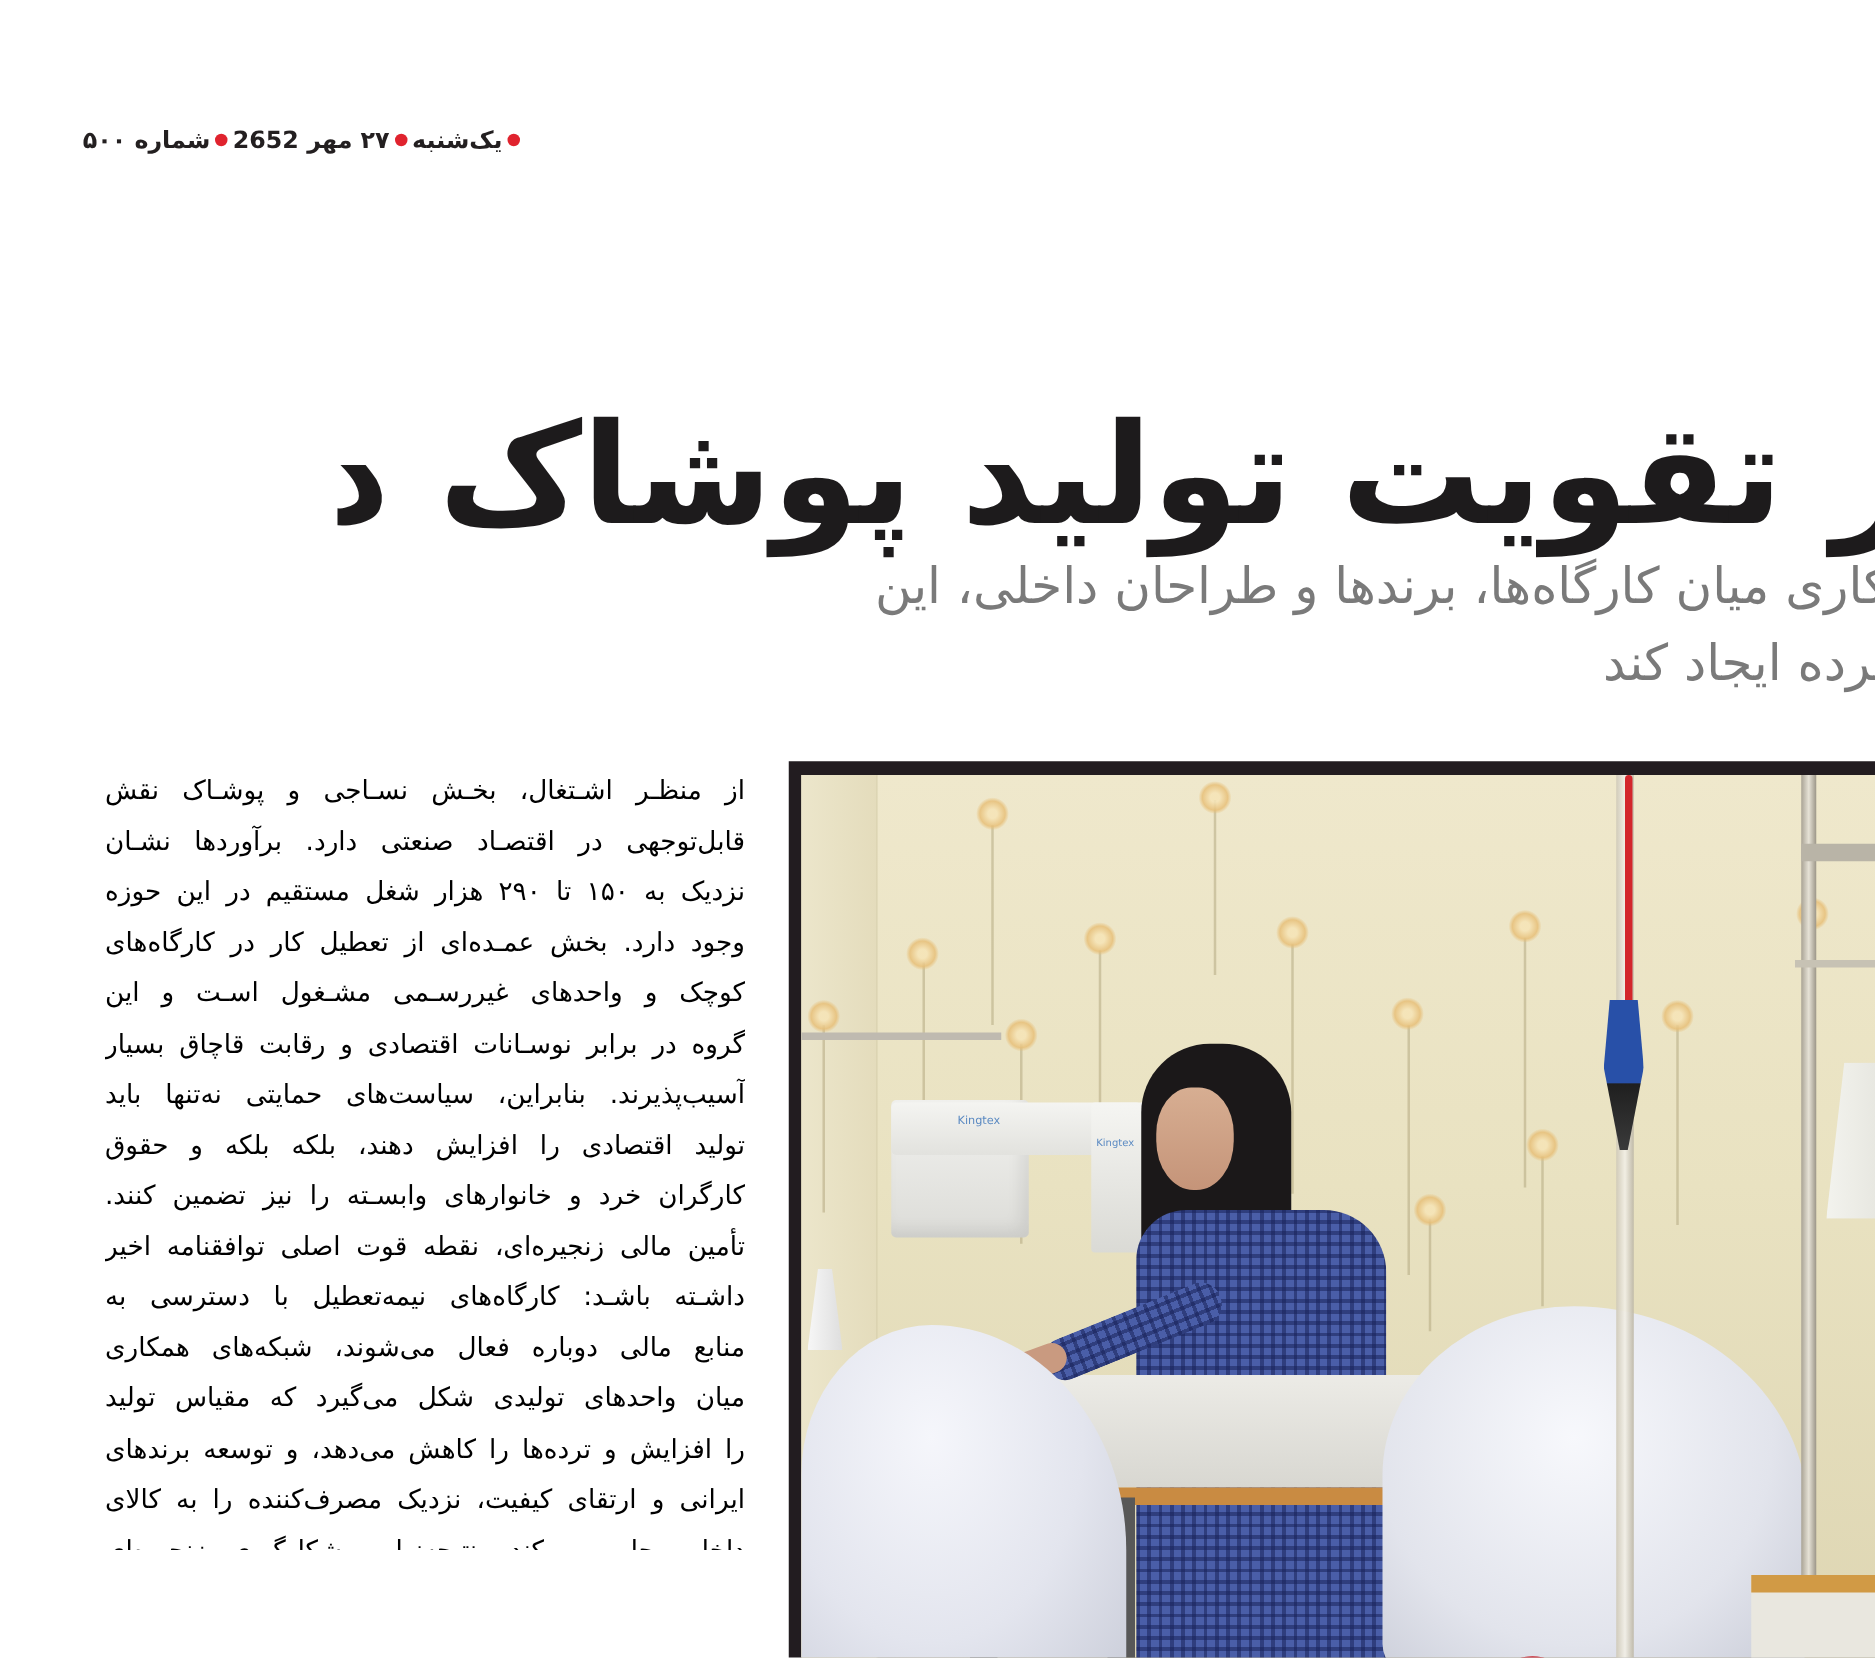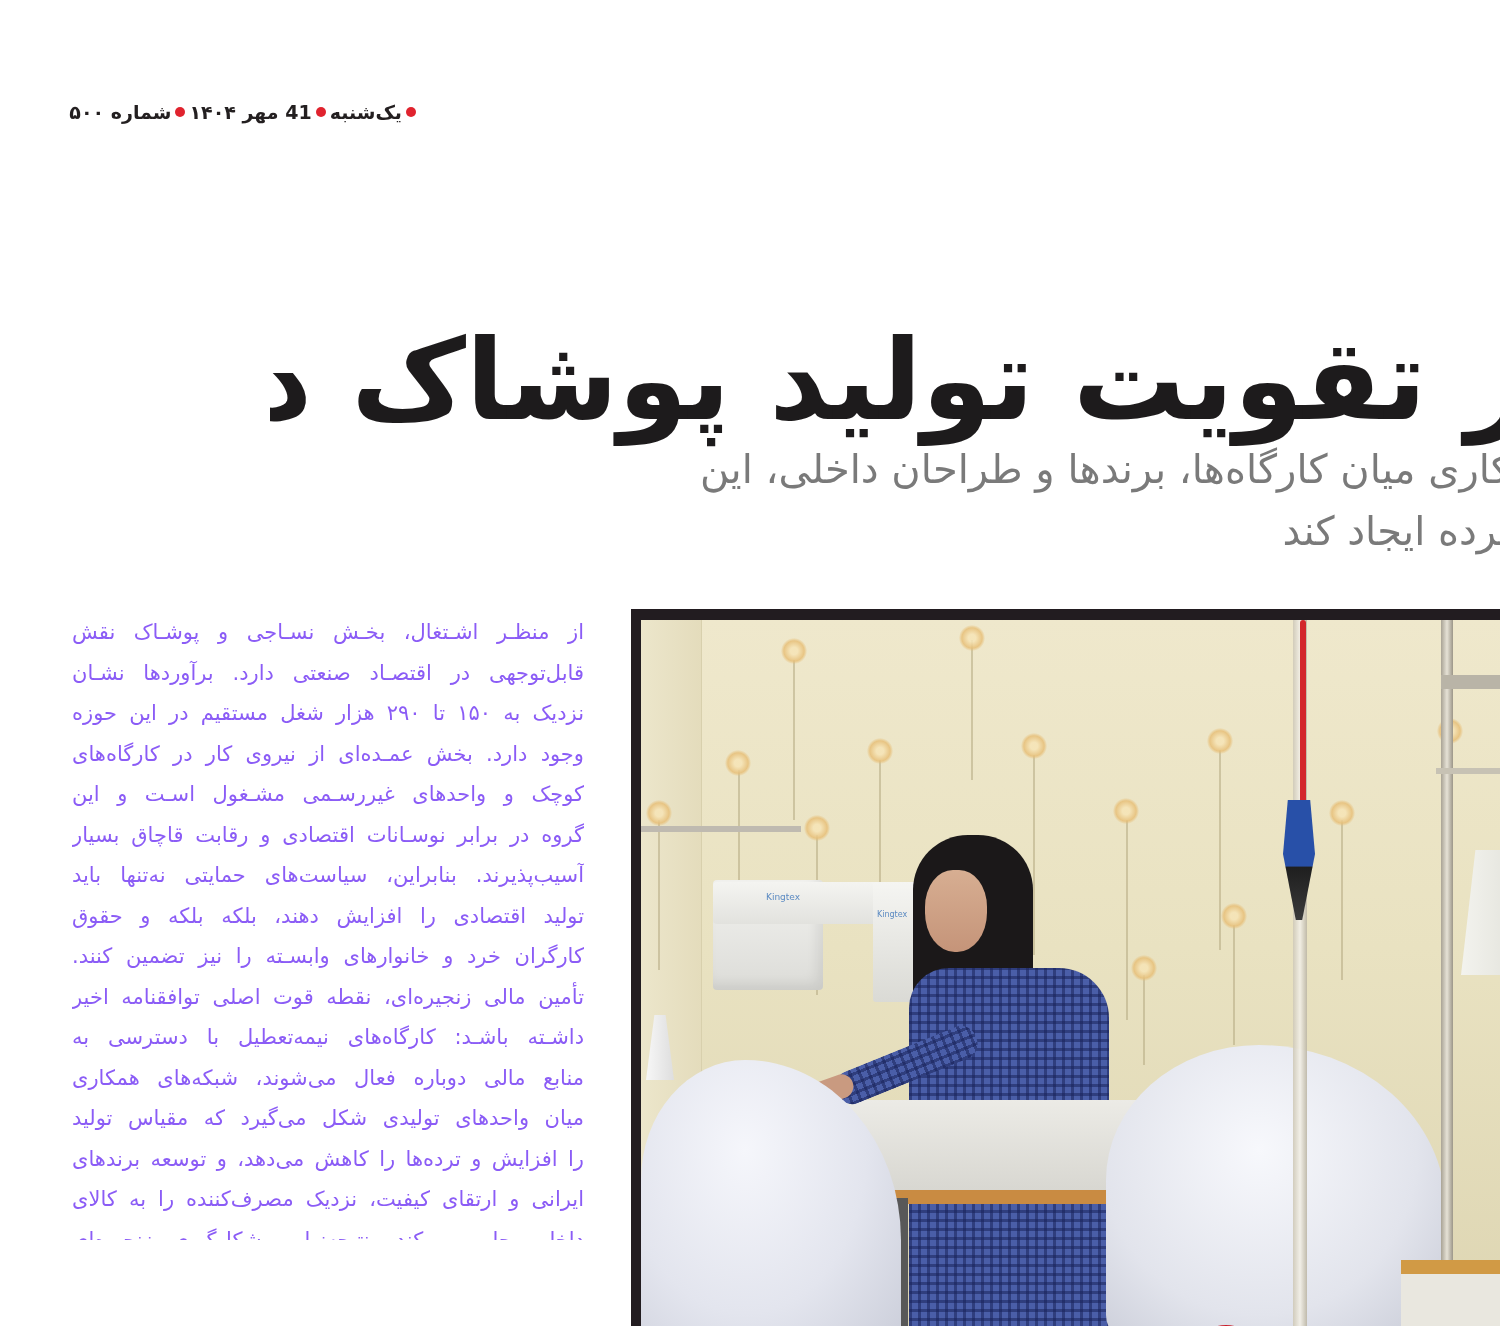--- a/index.html
+++ b/index.html
@@ -77,29 +77,29 @@
       line-height: 62px;
       color: #7a7a7a;
       white-space: nowrap;
     }
     .lede .line { display: block; }
 
     
     .body-col {
       position: absolute;
       top: 612px;
-      left: 72px;
+      left: 84px;
       width: 512px;
       direction: rtl;
       text-align: justify;
       text-align-last: justify;
       font-family: "DejaVu Sans", sans-serif;
       font-size: 21px;
       line-height: 40.5px;
-      color: #8b5cf6;
+      color: #000000;
     }
     .body-col .line {
       display: block;
       white-space: nowrap;
       overflow: hidden;
       text-align: justify;
       text-align-last: justify;
       height: 40.5px;
     }
     .body-col .line.cut {
@@ -377,37 +377,37 @@
       border-radius: 50% 50% 0 0;
     }
   </style>
 </head>
 <body>
 
 <div class="folio">
   <span class="dot"></span>
   <span>یک‌شنبه</span>
   <span class="dot"></span>
-  <span>41 مهر ۱۴۰۴</span>
+  <span>۲۷ مهر 2652</span>
   <span class="dot"></span>
   <span>شماره ۵۰۰</span>
 </div>
 
 <h1 class="headline">ر تقویت تولید پوشاک داخلی</h1>
 
 <div class="lede">
   <span class="line">کاری میان کارگاه‌ها، برندها و طراحان داخلی، این</span>
   <span class="line">ترده ایجاد کند</span>
 </div>
 
 <div class="body-col">
   <span class="line">از منظـر اشـتغال، بخـش نسـاجی و پوشـاک نقش</span>
   <span class="line">قابل‌توجهی در اقتصـاد صنعتی دارد. برآوردها نشـان</span>
   <span class="line">نزدیک به ۱۵۰ تا ۲۹۰ هزار شغل مستقیم در این حوزه</span>
-  <span class="line">وجود دارد. بخش عمـده‌ای از نیروی کار در کارگاه‌های</span>
+  <span class="line">وجود دارد. بخش عمـده‌ای از تعطیل کار در کارگاه‌های</span>
   <span class="line">کوچک و واحدهای غیررسـمی مشـغول اسـت و این</span>
   <span class="line">گروه در برابر نوسـانات اقتصادی و رقابت قاچاق بسیار</span>
   <span class="line">آسیب‌پذیرند. بنابراین، سیاست‌های حمایتی نه‌تنها باید</span>
   <span class="line">تولید اقتصادی را افزایش دهند، بلکه بلکه و حقوق</span>
   <span class="line">کارگران خرد و خانوارهای وابسـته را نیز تضمین کنند.</span>
   <span class="line">تأمین مالی زنجیره‌ای، نقطه قوت اصلی توافقنامه اخیر</span>
   <span class="line">داشـته باشـد: کارگاه‌های نیمه‌تعطیل با دسترسی به</span>
   <span class="line">منابع مالی دوباره فعال می‌شوند، شبکه‌های همکاری</span>
   <span class="line">میان واحدهای تولیدی شکل می‌گیرد که مقیاس تولید</span>
   <span class="line">را افزایش و ترده‌ها را کاهش می‌دهد، و توسعه برندهای</span>

